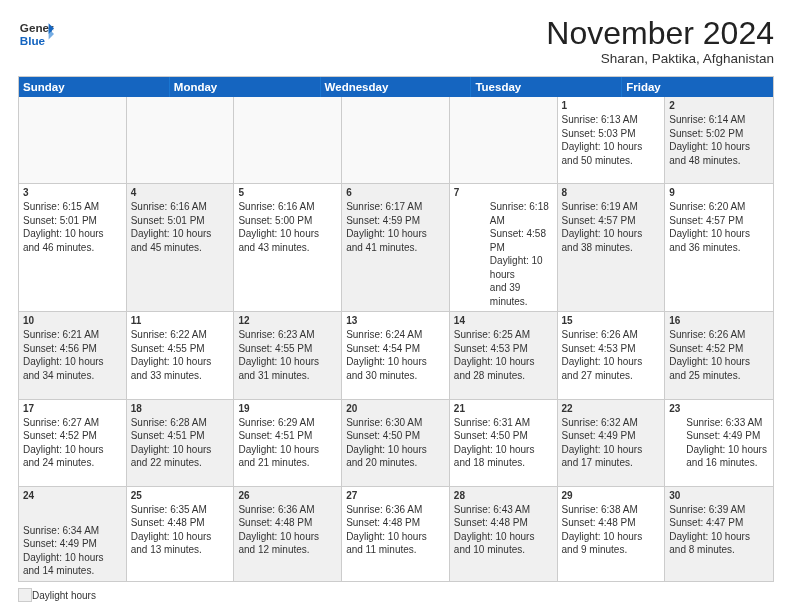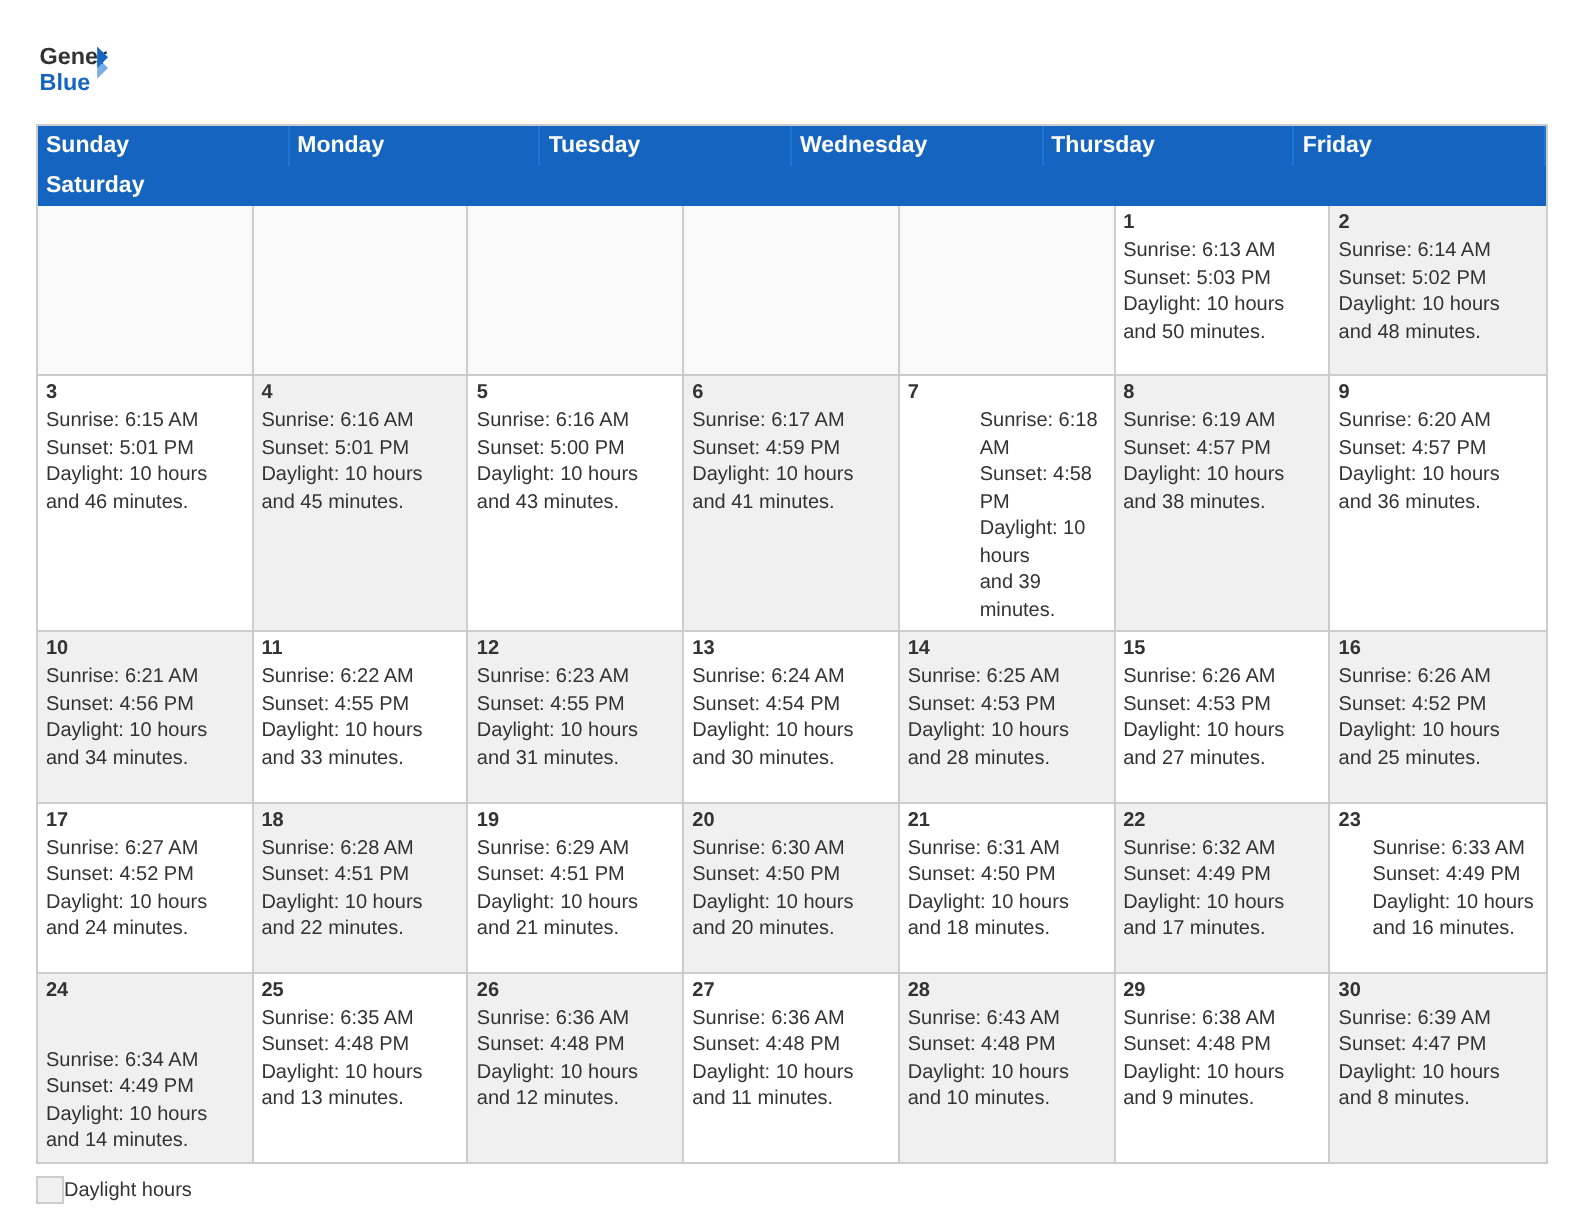--- a/index.html
+++ b/index.html
@@ -46,21 +46,21 @@
       color: #333;
     }
     .calendar {
       flex: 1;
       display: flex;
       flex-direction: column;
       border: 1px solid #ccc;
     }
     .cal-header {
       display: grid;
-      grid-template-columns: repeat(6, 1fr);
+      grid-template-columns: repeat(5, 1fr);
       background: #1565c0;
     }
     .cal-header-cell {
       color: #fff;
       font-size: 11.5px;
       font-weight: bold;
       padding: 4px 4px;
       text-align: left;
       border-right: 1px solid #1976d2;
     }
@@ -122,31 +122,33 @@
 <div class="page">
   <div class="header">
     <div class="logo">
       <svg class="logo-icon" viewBox="0 0 40 40">
         <text x="2" y="18" font-size="13" font-weight="bold" fill="#333">General</text>
         <text x="2" y="32" font-size="13" font-weight="bold" fill="#1565c0">Blue</text>
         <polygon points="34,8 40,14 34,20" fill="#1565c0"></polygon>
         <polygon points="34,14 40,20 34,26" fill="#1976d2" opacity="0.6"></polygon>
       </svg>
     </div>
+    <div class="title-block">
+      <div class="month-title">November 2024</div>
+      <div class="location">Sharan, Paktika, Afghanistan</div>
+    </div>
   </div>
 
   <div class="calendar">
     <div class="cal-header">
       <div class="cal-header-cell">Sunday</div>
       <div class="cal-header-cell">Monday</div>
+      <div class="cal-header-cell">Wednesday</div>
       <div class="cal-header-cell">Tuesday</div>
-      <div class="cal-header-cell">Wednesday</div>
-      <div class="cal-header-cell">Thursday</div>
       <div class="cal-header-cell">Friday</div>
-      <div class="cal-header-cell">Saturday</div>
     </div>
     <div class="cal-body" id="cal-body">
         <div class="cal-row">
           <div class="cal-cell empty"></div>
           <div class="cal-cell empty"></div>
           <div class="cal-cell empty"></div>
           <div class="cal-cell empty"></div>
           <div class="cal-cell empty"></div>
           <div class="cal-cell">
             <span class="day-number">1</span>

